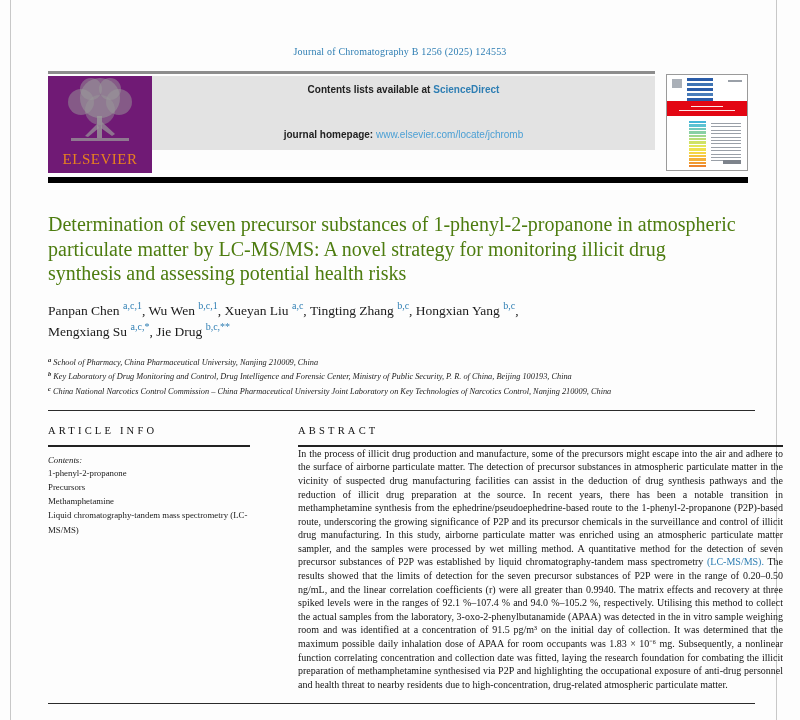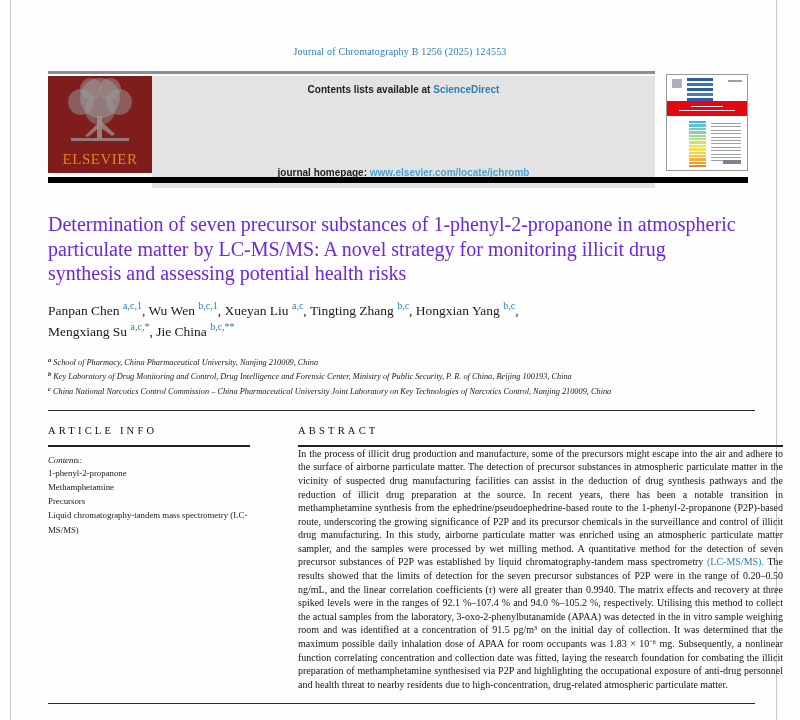--- a/index.html
+++ b/index.html
@@ -20,36 +20,36 @@
   .page-edge.left{left:10px;}
   .page-edge.right{left:776px;}
 
   .citation{
     position:absolute;top:46px;left:0;width:800px;text-align:center;
     font-size:10px;color:var(--link-blue);letter-spacing:.2px;
   }
 
   
   .banner-toprule{position:absolute;left:48px;top:71px;width:607px;height:3px;background:#8d8d8d;}
-  .logo-block{position:absolute;left:48px;top:76px;width:104px;height:97px;background:#7f1d1d;text-align:center;}
+  .logo-block{position:absolute;left:48px;top:76px;width:104px;height:97px;background:#701a75;text-align:center;}
   .logo-block svg{display:block;margin:0 auto;}
   .elsevier-word{
     font-family:"Liberation Serif",serif;font-size:15px;color:var(--elsevier-orange);
     letter-spacing:.5px;margin-top:1px;
   }
   .gray-box{
-    position:absolute;left:152px;top:76px;width:503px;height:112px;background:var(--banner-gray);
+    position:absolute;left:152px;top:76px;width:503px;height:74px;background:var(--banner-gray);
     display:flex;flex-direction:column;align-items:center;justify-content:space-between;
     padding:8px 0 10px 0;
   }
   .contents-line{font-family:"Liberation Sans",sans-serif;font-size:10px;font-weight:bold;color:#222;}
   .contents-line .sd-link{color:var(--link-blue);font-weight:bold;}
   .journal-name{font-family:"Liberation Serif",serif;font-size:20px;font-weight:600;color:#111;letter-spacing:.3px;}
   .homepage-line{font-family:"Liberation Sans",sans-serif;font-size:10px;font-weight:bold;color:#222;}
-  .homepage-line .hp-url{color:var(--url-blue);font-weight:bold;text-align:center;}
+  .homepage-line .hp-url{color:var(--url-blue);font-weight:normal;text-align:center;}
 
   .cover{
     position:absolute;left:666px;top:74px;width:82px;height:97px;background:#fff;
     border:1px solid #9a9a9a;overflow:hidden;
   }
   .cover-logo{position:absolute;left:5px;top:4px;width:10px;height:9px;background:#aab0b8;}
   .cover-topright{position:absolute;right:5px;top:5px;width:14px;height:2px;background:#9aa0a8;}
   .cover-bluestripes{position:absolute;left:20px;top:3px;width:26px;}
   .cover-bluestripes .stripe{height:3px;margin-bottom:2px;}
   .cover-redband{position:absolute;left:0;top:26px;width:100%;height:15px;background:var(--cover-red);}
@@ -58,21 +58,21 @@
   .cover-redband .rl2{top:9px;width:70%;left:15%;}
   .cover-colstripes{position:absolute;left:22px;top:46px;width:17px;}
   .cover-colstripes .stripe{height:2.4px;margin-bottom:1px;}
   .cover-textlines{position:absolute;left:44px;top:48px;width:30px;}
   .cover-textlines i{display:block;height:1px;background:#9aa0a8;margin-bottom:2.4px;}
   .cover-bottomright{position:absolute;right:6px;bottom:6px;width:18px;height:4px;background:#7d838b;}
   .blackrule{position:absolute;left:48px;top:177px;width:700px;height:6px;background:#000;}
 
   
   .content{position:absolute;left:48px;top:212px;width:707px;}
-  .title{font-size:20px;line-height:1.23;font-weight:normal;color:#6d28d9;margin:0;width:690px;}
+  .title{font-size:20px;line-height:1.23;font-weight:normal;color:#4d7c0f;margin:0;width:690px;}
   .authors{margin-top:13px;font-size:13.5px;line-height:1.45;width:700px;}
   .authors .sup{font-size:10px;vertical-align:6px;color:var(--link-blue);}
   .affils{margin-top:13px;font-size:8.3px;font-style:italic;line-height:1.5;color:#222;}
   .affils .asup{font-size:6.5px;vertical-align:3px;font-weight:bold;}
   .headrule{margin-top:12px;width:707px;height:1px;background:#2b2b2b;}
 
   
   .cols{display:flex;margin-top:14px;width:707px;gap:28px;}
   .col-left{width:205px;flex:none;}
   .col-right{margin-left:17px;width:485px;flex:none;}
@@ -173,40 +173,40 @@
   <div class="cover-bottomright"></div>
 </div>
 
 <div class="blackrule"></div>
 
 <div class="content">
   <h1 class="title">Determination of seven precursor substances of 1-phenyl-2-propanone in atmospheric particulate matter by LC-MS/MS: A novel strategy for monitoring illicit drug synthesis and assessing potential health risks</h1>
 
   <div class="authors">
     <span><span>Panpan Chen</span> <span class="sup">a,c,1</span><span>, </span></span><span><span>Wu Wen</span> <span class="sup">b,c,1</span><span>, </span></span><span><span>Xueyan Liu</span> <span class="sup">a,c</span><span>, </span></span><span><span>Tingting Zhang</span> <span class="sup">b,c</span><span>, </span></span><span><span>Hongxian Yang</span> <span class="sup">b,c</span><span>,</span></span><br>
-    <span><span>Mengxiang Su</span> <span class="sup">a,c,*</span><span>, </span></span><span><span>Jie China</span> <span class="sup">b,c,**</span><span></span></span>
+    <span><span>Mengxiang Su</span> <span class="sup">a,c,*</span><span>, </span></span><span><span>Jie Drug</span> <span class="sup">b,c,**</span><span></span></span>
   </div>
 
   <div class="affils">
     <div><span class="asup">a</span><span> School of Pharmacy, China Pharmaceutical University, Nanjing 210009, China</span></div>
     <div><span class="asup">b</span><span> Key Laboratory of Drug Monitoring and Control, Drug Intelligence and Forensic Center, Ministry of Public Security, P. R. of China, Beijing 100193, China</span></div>
     <div><span class="asup">c</span><span> China National Narcotics Control Commission – China Pharmaceutical University Joint Laboratory on Key Technologies of Narcotics Control, Nanjing 210009, China</span></div>
   </div>
 
   <div class="headrule"></div>
 
   <div class="cols">
     <div class="col-left">
       <h2 class="sec-heading">ARTICLE INFO</h2>
       <div class="sec-rule"></div>
       <div class="kw-label">Contents:</div>
       <ul class="kw-list">
         <li>1-phenyl-2-propanone</li>
+        <li>Precursors</li>
         <li>Methamphetamine</li>
-        <li>Precursors</li>
         <li>Liquid chromatography-tandem mass spectrometry (LC-MS/MS)</li>
       </ul>
     </div>
     <div class="col-right">
       <h2 class="sec-heading">ABSTRACT</h2>
       <div class="sec-rule"></div>
       <div class="abstract-text"><span>In the process of illicit drug production and manufacture, some of the precursors might escape into the air and adhere to the surface of airborne particulate matter. The detection of precursor substances in atmospheric particulate matter in the vicinity of suspected drug manufacturing facilities can assist in the deduction of drug synthesis pathways and the reduction of illicit drug preparation at the source. In recent years, there has been a notable transition in methamphetamine synthesis from the ephedrine/pseudoephedrine-based route to the 1-phenyl-2-propanone (P2P)-based route, underscoring the growing significance of P2P and its precursor chemicals in the surveillance and control of illicit drug manufacturing. In this study, airborne particulate matter was enriched using an atmospheric particulate matter sampler, and the samples were processed by wet milling method. A quantitative method for the detection of seven precursor substances of P2P was established by liquid chromatography-tandem mass spectrometry </span><span class="abs-link">(LC-MS/MS).</span><span> The results showed that the limits of detection for the seven precursor substances of P2P were in the range of 0.20–0.50 ng/mL, and the linear correlation coefficients (r) were all greater than 0.9940. The matrix effects and recovery at three spiked levels were in the ranges of 92.1 %–107.4 % and 94.0 %–105.2 %, respectively. Utilising this method to collect the actual samples from the laboratory, 3-oxo-2-phenylbutanamide (APAA) was detected in the in vitro sample weighing room and was identified at a concentration of 91.5 pg/m³ on the initial day of collection. It was determined that the maximum possible daily inhalation dose of APAA for room occupants was 1.83 × 10⁻⁶ mg. Subsequently, a nonlinear function correlating concentration and collection date was fitted, laying the research foundation for combating the illicit preparation of methamphetamine synthesised via P2P and highlighting the occupational exposure of anti-drug personnel and health threat to nearby residents due to high-concentration, drug-related atmospheric particulate matter.</span></div>
     </div>
   </div>
 </div>

